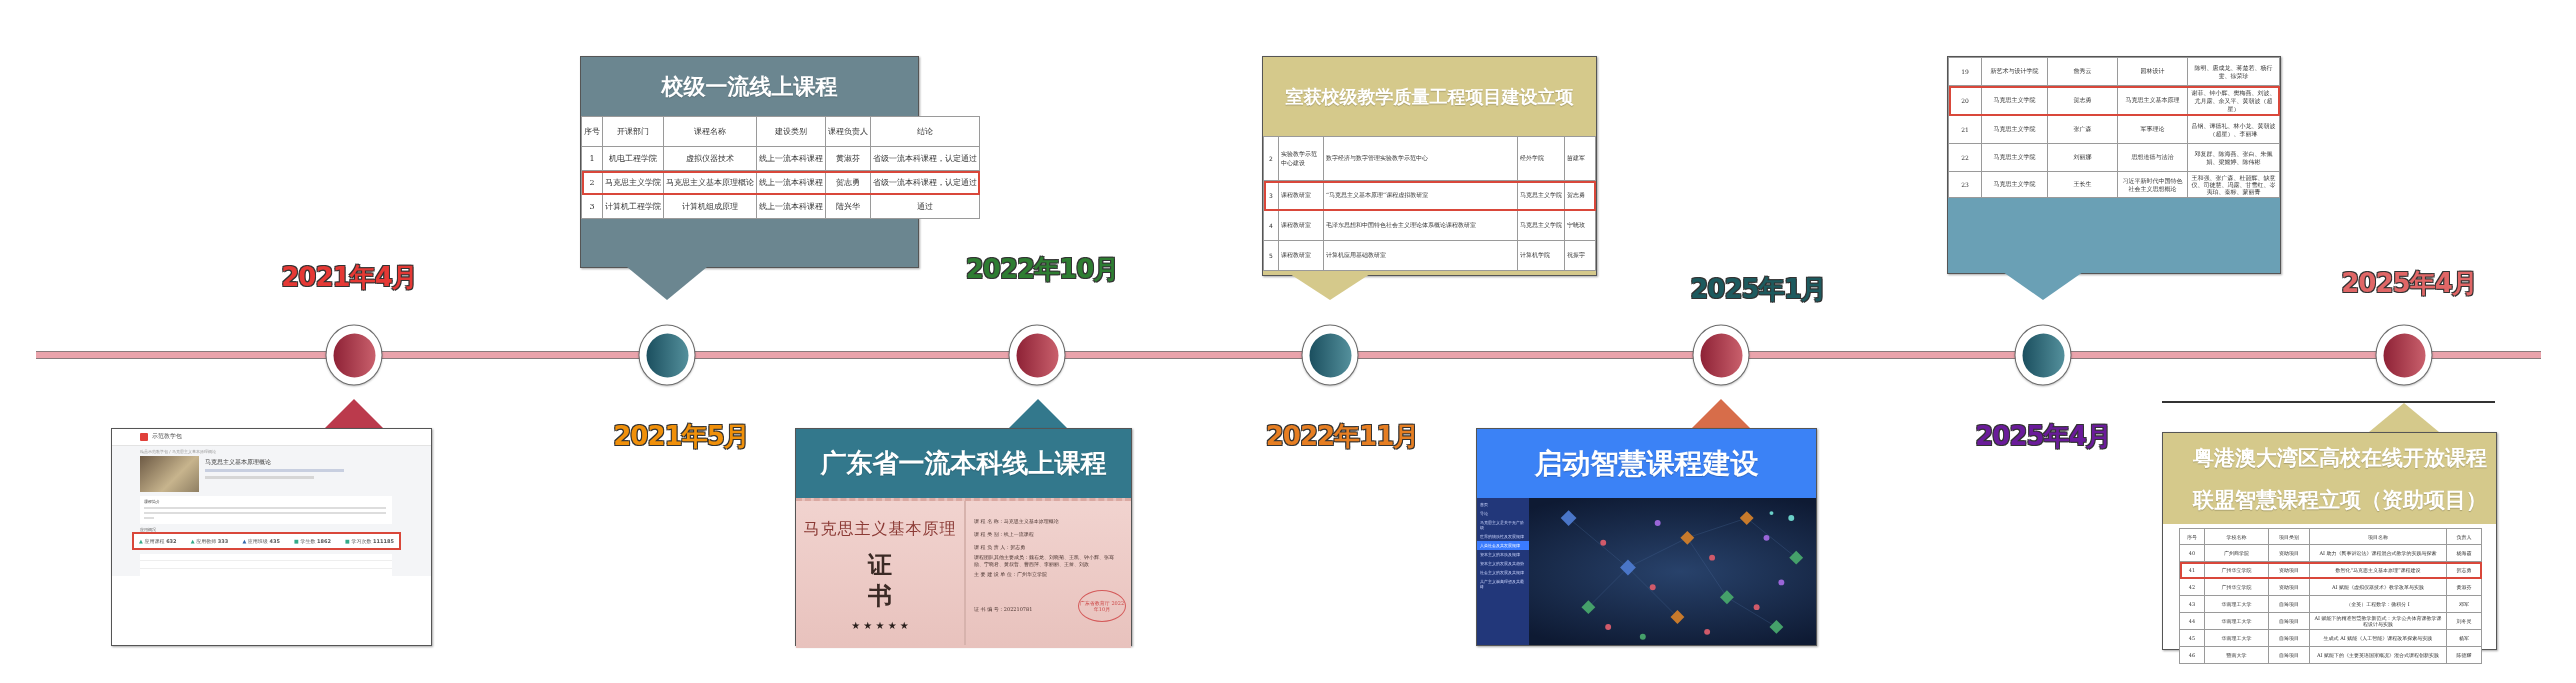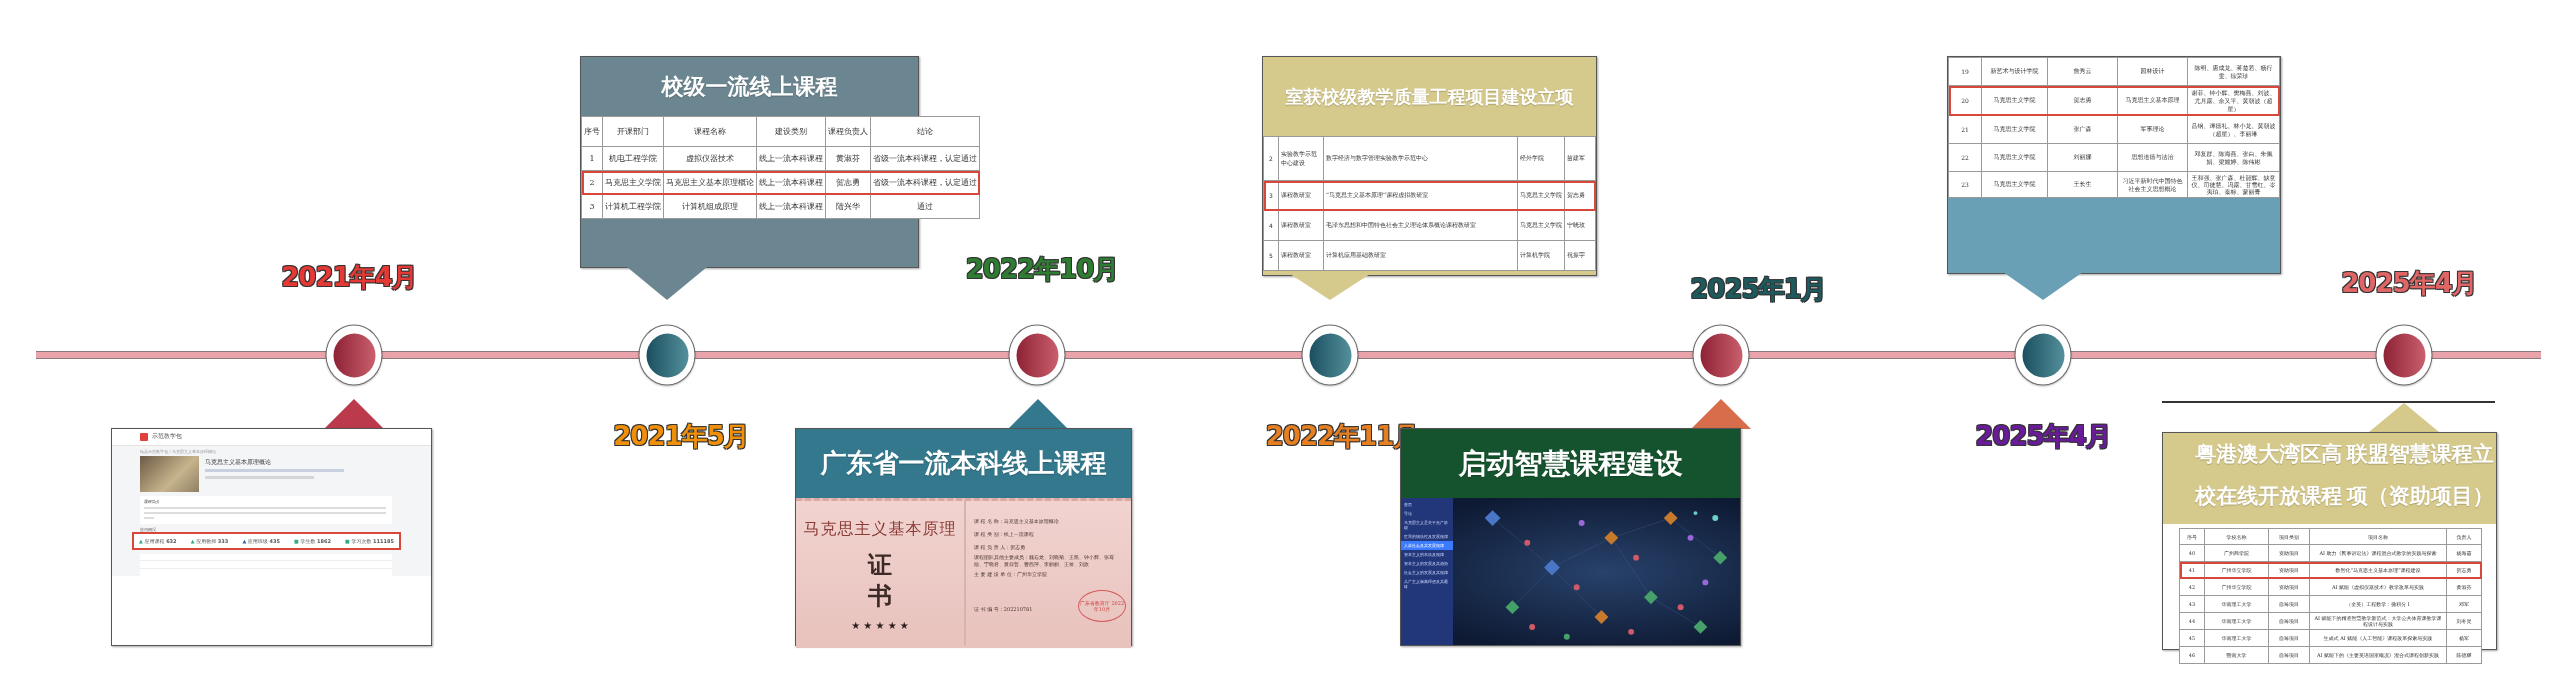--- a/index.html
+++ b/index.html
@@ -190,21 +190,21 @@
           <td style="text-align:left">计算机应用基础教研室</td>
           <td style="text-align:left">计算机学院</td>
           <td style="text-align:left">祝振宇</td>
     </tr>
   </tbody>
     </table>
 </div>
 <div class="abs" style="left:1290px;top:274px;width:0;height:0;border-left:40px solid transparent;border-right:40px solid transparent;border-top:26px solid #d5c98b;"></div>
 
 <div class="abs" style="left:1691px;top:399px;width:0;height:0;border-left:30px solid transparent;border-right:30px solid transparent;border-bottom:30px solid #d76d4a;"></div>
-<div class="card" style="left:1400px;top:428px;width:339px;height:216px;background:#14532d;">
+<div class="card" style="left:1476px;top:428px;width:339px;height:216px;background:#3b82f6;">
   <div class="card-head" style="height:69px;font-size:28px;">启动智慧课程建设</div>
   <div style="height:147px;position:relative;background:radial-gradient(ellipse at 60% 50%,#28426b,#0e1a33 80%);overflow:hidden;">
     <div style="position:absolute;left:0;top:0;width:52px;height:147px;background:#22377a;font-size:4px;color:#cfd8ff;">
       <div style="padding:4px 3px 2px;">首页</div>
       <div style="padding:2px 3px;">导论</div>
       <div style="padding:2px 3px;">马克思主义是关于无产阶级</div>
       <div style="padding:2px 3px;">世界的物质性及发展规律</div>
       <div style="padding:2px 3px;background:#3a7bff;color:#fff;">人类社会及其发展规律</div>
       <div style="padding:2px 3px;">资本主义的本质及规律</div>
       <div style="padding:2px 3px;">资本主义的发展及其趋势</div>
@@ -288,21 +288,21 @@
           <td style="white-space:normal;line-height:7px">王和强、张广森、杜韶辉、缺意仪、司徒慧、冯露、甘雪红、岑夷珀、秦标、蒙丽青</td>
     </tr>
   </tbody>
     </table>
 </div>
 <div class="abs" style="left:2003px;top:272px;width:0;height:0;border-left:40px solid transparent;border-right:40px solid transparent;border-top:28px solid #6aa0b5;"></div>
 
 <div class="black-rule"></div>
 <div class="abs" style="left:2369px;top:403px;width:0;height:0;border-left:35px solid transparent;border-right:35px solid transparent;border-bottom:29px solid #d5c98b;"></div>
 <div class="card" style="left:2162px;top:432px;width:333px;height:216px;background:#fff;">
-  <div class="card-head" style="height:91px;background:#d5c98b;font-size:21px;flex-direction:row;line-height:42px;align-items:flex-start;padding-left:30px;">
+  <div class="card-head" style="height:91px;background:#d5c98b;font-size:21px;flex-direction:column;line-height:42px;align-items:flex-start;padding-left:30px;">
     <span>粤港澳大湾区高校在线开放课程</span>
     <span>联盟智慧课程立项（资助项目）</span>
   </div>
   <div style="padding:4px 14px 0 16px;">
     <table class="tbl" style="font-size:5px;">
       <tbody>
           <tr style="height:16px;font-weight:bold">
         <th style="width:20px">序号</th>
             <th style="width:59px">学校名称</th>
             <th style="width:36px">项目类别</th>

